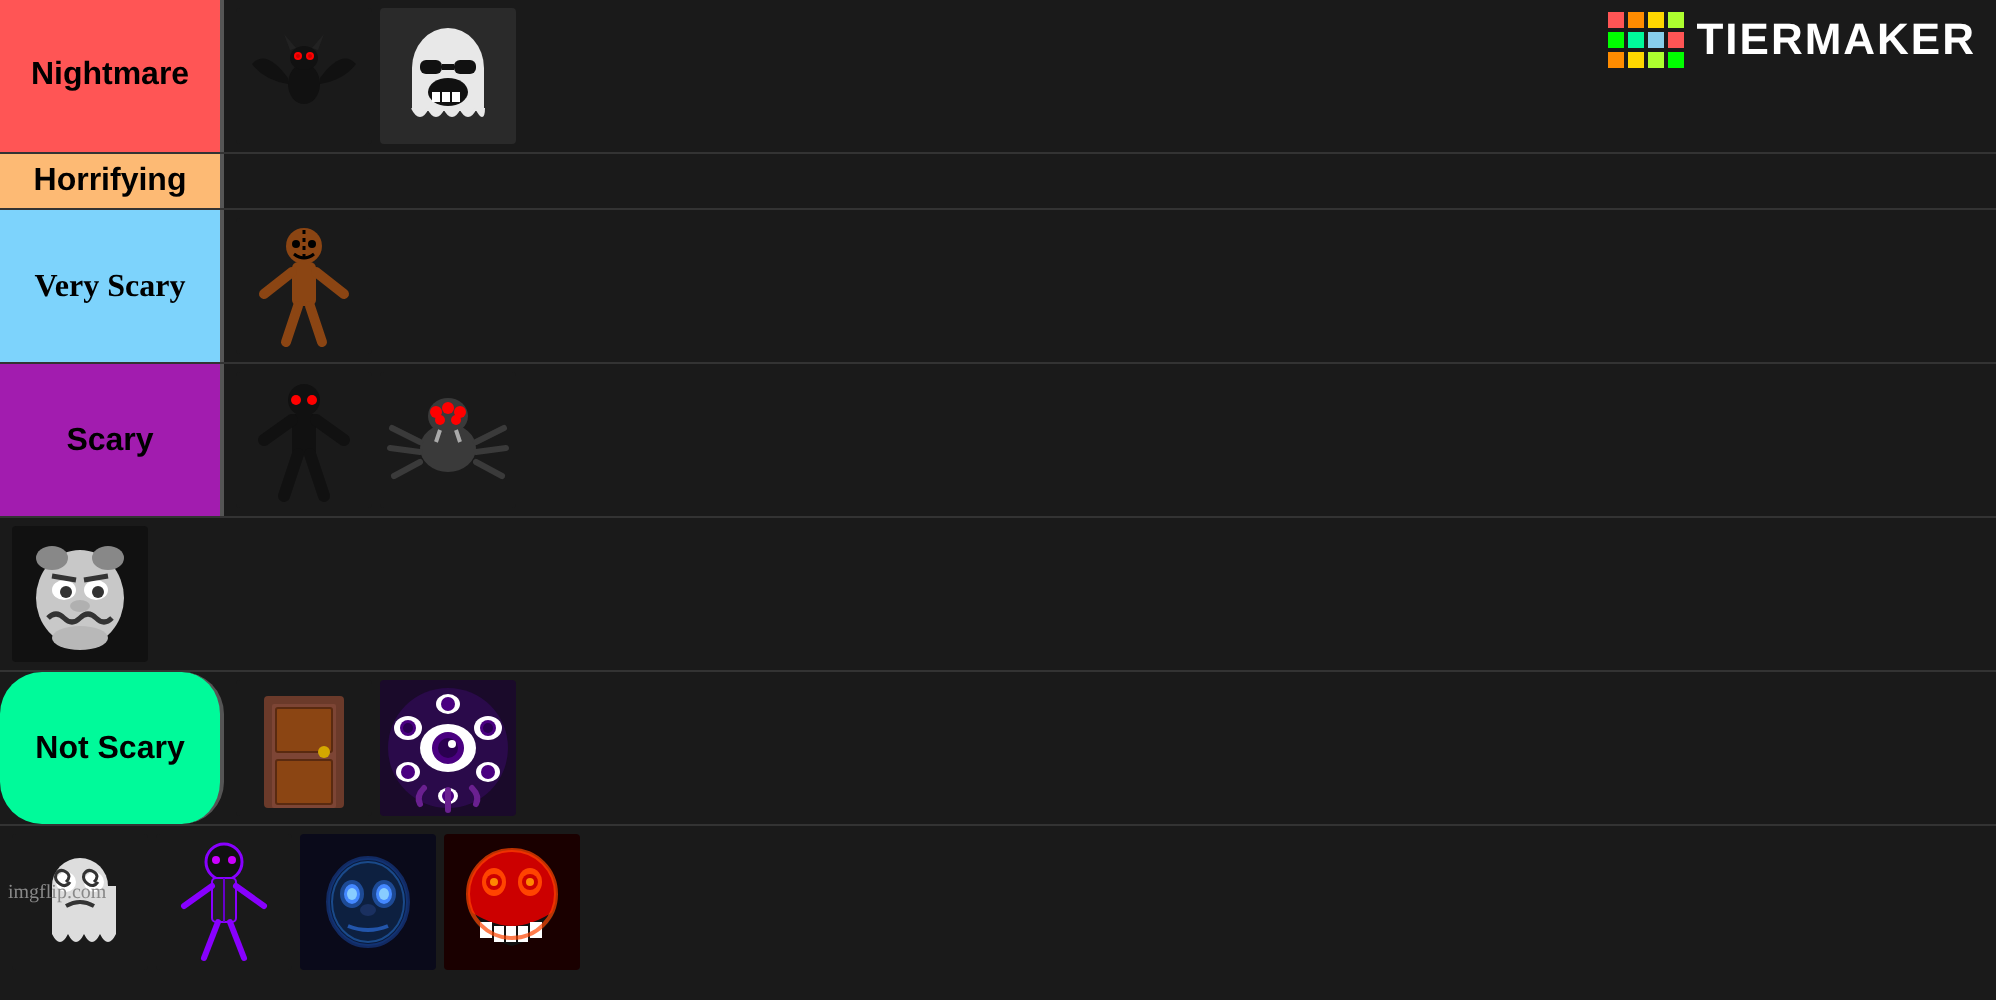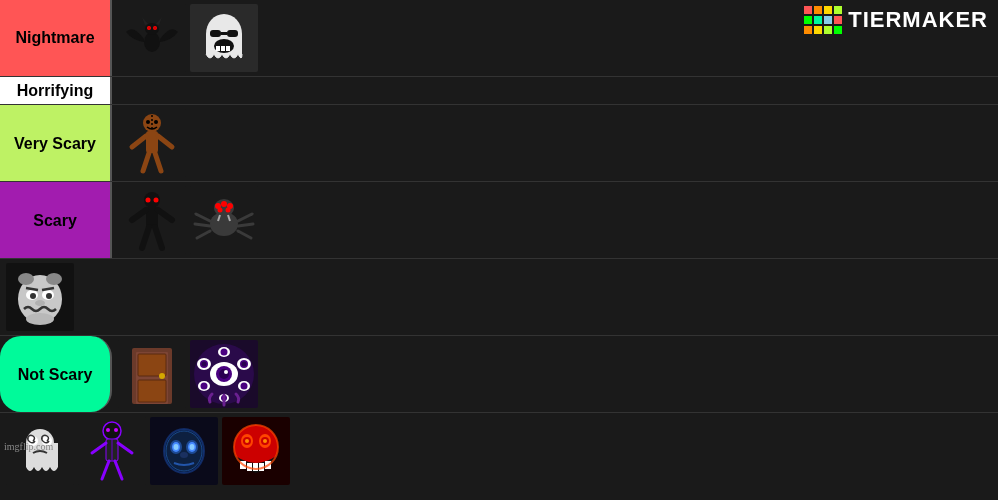--- a/index.html
+++ b/index.html
@@ -52,22 +52,22 @@
       border-radius: 2px;
       overflow: hidden;
       display: flex;
       align-items: center;
       justify-content: center;
       position: relative;
     }
 
     
     .tier-nightmare { background-color: #ff5555; }
-    .tier-horrifying { background-color: #ffffff; }
-    .tier-very-scary { background-color: #bef264; }
+    .tier-horrifying { background-color: #fdba74; }
+    .tier-very-scary { background-color: #7dd3fc; font-family: Liberation Serif, serif; }
     .tier-scary { background-color: #a21caf; }
     .tier-kinda-scary { background-color: #00ff00; }
     .tier-not-scary { background-color: #00fa9a; border-radius: 21px; }
     .tier-not-encountered { background-color: #87ceeb; }
 
     
     .tiermaker-logo {
       position: absolute;
       top: 6px;
       right: 10px;

